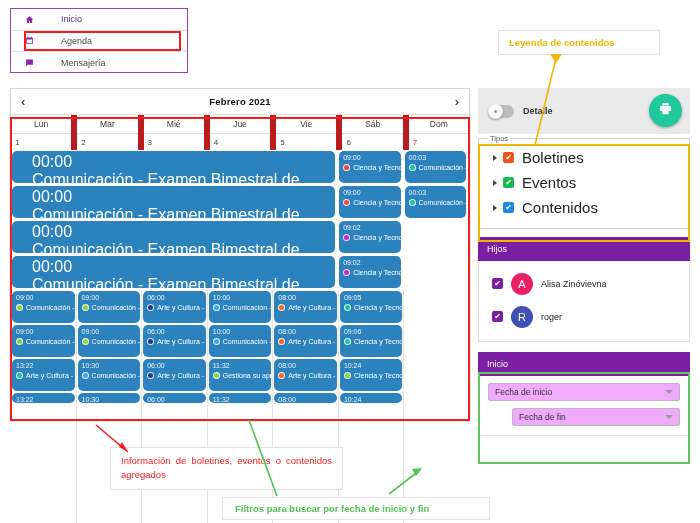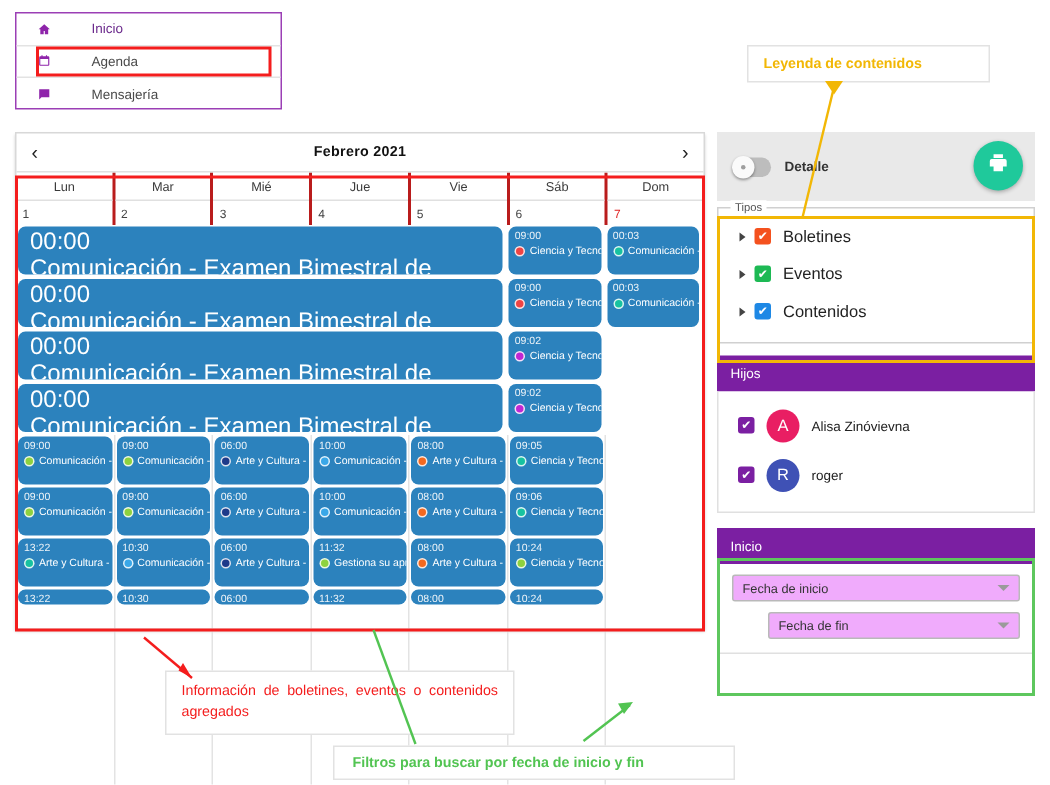--- a/index.html
+++ b/index.html
@@ -41,21 +41,21 @@
   #cal-head {
     height:26px; display:flex; align-items:center; justify-content:space-between;
     padding:0 10px; border-bottom:1px solid #e0e0e0;
   }
   #cal-head .nav { font-size:13px; color:#222; line-height:1; cursor:pointer; }
   #cal-title { font-size:9.5px; font-weight:bold; color:#111; letter-spacing:.2px;
                position:absolute; left:0; right:0; text-align:center; top:7px; }
   #cal-headwrap { position:relative; }
 
   .wk-row { display:flex; }
-  .wk-col { flex:1 1 0; min-width:0; border-right:2px solid #b91c1c; }
+  .wk-col { flex:1 1 0; min-width:0; border-right:6px solid #b91c1c; }
   .wk-col:last-child { border-right:none; }
   .dow { height:19px; display:flex; align-items:center; justify-content:center;
          font-size:8.5px; color:#3a3a3a; border-bottom:1px solid #e0e0e0; }
   .dnum { height:16px; font-size:8px; color:#444; padding-left:4px; display:flex; align-items:center; }
   .dnum.sun { color:#e02020; }
 
   #grid { display:flex; height:250px; overflow:hidden; }
   .gcol { flex:1 1 0; min-width:0; border-right:1px solid #e3e3e3; padding:0 1px; }
   .gcol:last-child { border-right:none; }
 
@@ -67,21 +67,21 @@
   .ev .t { font-size:7px; line-height:9px; color:#eef4f8; }
   .ev .b { font-size:7px; line-height:11px; display:flex; align-items:center; white-space:nowrap; }
   .ev .dot { width:7px; height:7px; border-radius:50%; margin-right:3px; flex:0 0 auto;
              border:1px solid rgba(255,255,255,.85); }
   .ev.spacer { background:transparent; cursor:default; }
 
   
   .longrow { position:relative; height:35px; }
   .longbar {
     position:absolute; left:1px; top:1px; height:32px; border-radius:5px;
-    background:#2c82bd; color:#fff; padding:2px 8px; overflow:hidden;
+    background:#2c82bd; color:#fff; padding:2px 20px; overflow:hidden;
   }
 
   #cal-redbox {
     position:absolute; left:10px; top:117px; width:460px; height:304px;
     border:2px solid #f41d1d; pointer-events:none;
   }
 
   
   #right-panel { position:absolute; left:478px; top:88px; width:212px; height:380px; }
   #detail-bar {
@@ -104,21 +104,21 @@
 
   .panel-box { background:#fff; border:1px solid #d0d0d0; }
   #tipos-box { margin-top:4px; padding:6px 8px 8px 8px; position:relative; }
   #tipos-legend { position:absolute; top:-1px; left:8px; background:#fff; padding:0 3px;
                   font-size:7.5px; color:#555; transform:translateY(-50%); }
   .tipo-row { display:flex; align-items:center; height:25px; padding-left:6px; }
   .tri { width:0;height:0;border-left:4px solid #444;border-top:3.2px solid transparent;
          border-bottom:3.2px solid transparent; margin-right:6px; cursor:pointer; }
   .cbox { width:11px;height:11px;border-radius:2px; display:flex;align-items:center;justify-content:center;
           color:#fff;font-size:8px;line-height:1; margin-right:8px; cursor:pointer; }
-  .tipo-row .lbl { font-size:11px; color:#222;text-align:center; }
+  .tipo-row .lbl { font-size:15px; color:#222;text-align:center; }
 
   #tipos-outline {
     position:absolute; left:478px; top:144px; width:212px; height:98px;
     border:2px solid #f2b705; pointer-events:none;
   }
 
   .sect-head { height:24px; background:#7b1fa2; color:#fff; font-size:9px;
                display:flex; align-items:center; padding-left:9px; }
   #hijos-box { margin-top:8px; }
   #hijos-body { background:#fff; border:1px solid #e0e0e0; border-top:none; padding:6px 0 8px 0; }

